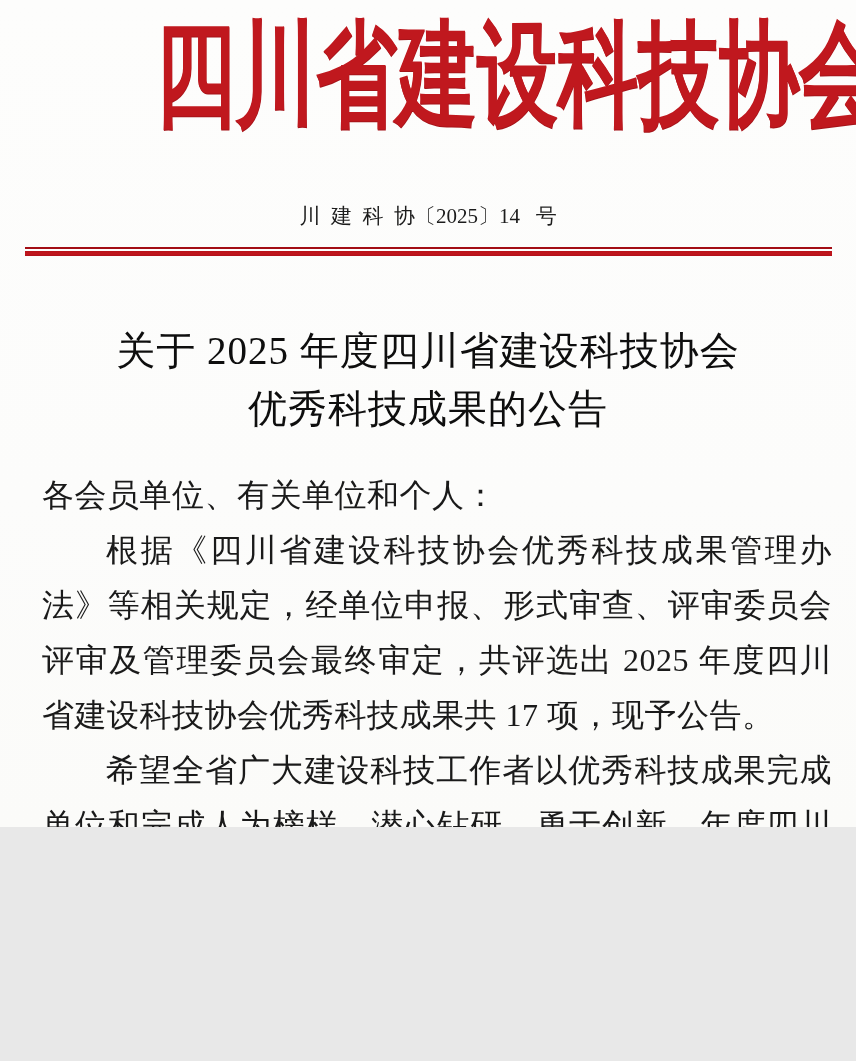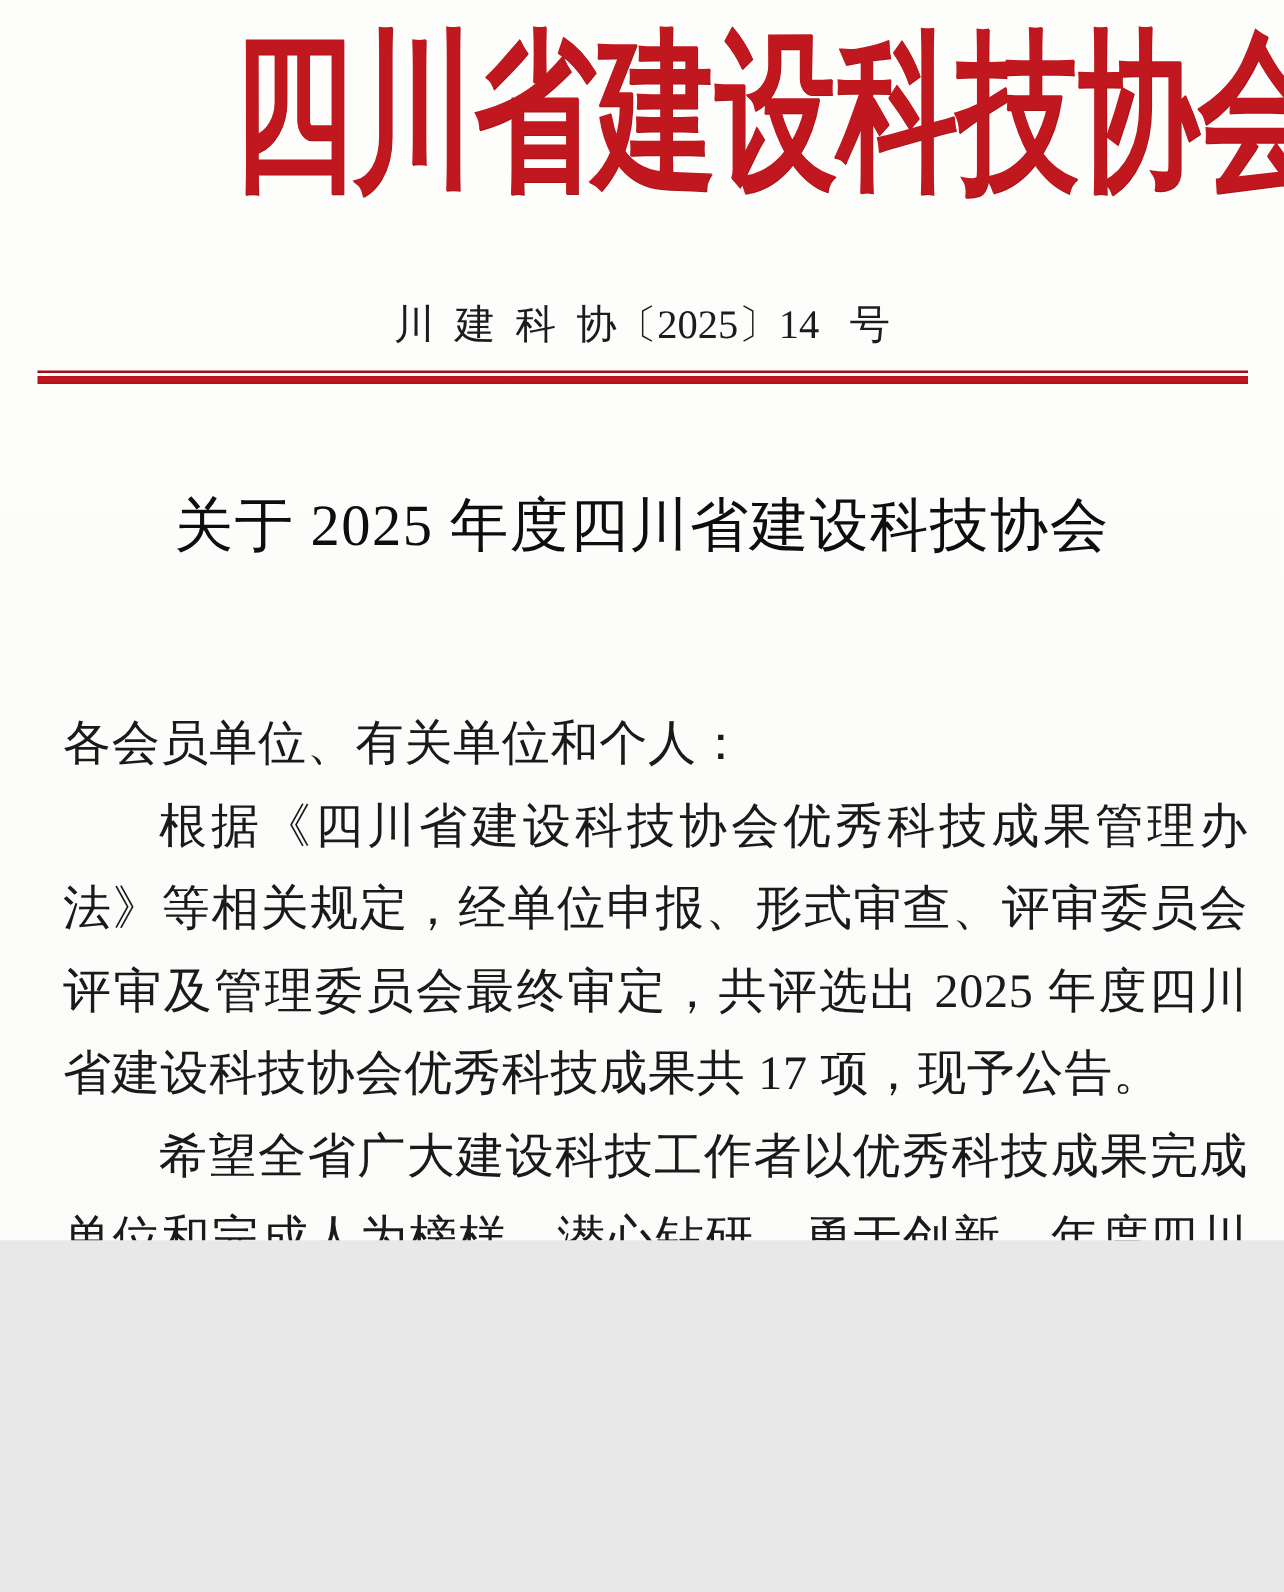--- a/index.html
+++ b/index.html
@@ -33,21 +33,21 @@
     display: inline-block;
     transform: scaleX(0.70);
     transform-origin: 50% 50%;
   }
   .doc-number {
     position: absolute;
     top: 196px;
     left: 0;
     right: 0;
     text-align: center;
-    font-size: 27px;
+    font-size: 21px;
     line-height: 40px;
     color: #1c1c1c;
     white-space: pre;
   }
   .divider {
     position: absolute;
     top: 247px;
     left: 25px;
     right: 24px;
     height: 9px;
@@ -100,20 +100,21 @@
   <div class="org-name">
     <span class="squeeze">四川省建设科技协会</span>
   </div>
 
   <div class="doc-number">川  建  科  协〔2025〕14   号</div>
 
   <div class="divider"></div>
 
   <div class="doc-title">
     <div>关于 2025 年度四川省建设科技协会</div>
+    <div>优秀科技成果的公告</div>
   </div>
 
   <div class="body-text">
     <p>各会员单位、有关单位和个人：</p>
     <p class="indent">根据《四川省建设科技协会优秀科技成果管理办法》等相关规定，经单位申报、形式审查、评审委员会评审及管理委员会最终审定，共评选出 2025 年度四川省建设科技协会优秀科技成果共 17 项，现予公告。</p>
     <p class="indent">希望全省广大建设科技工作者以优秀科技成果完成单位和完成人为榜样，潜心钻研，勇于创新，年度四川省建设科技协会，大力培育和发展新质生产力，为推动我省建设行业高质量、可持续发展作出新的更大贡献。</p>
   </div>
 
 </div>
 

